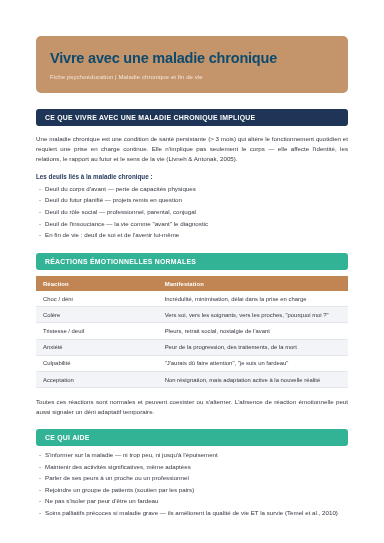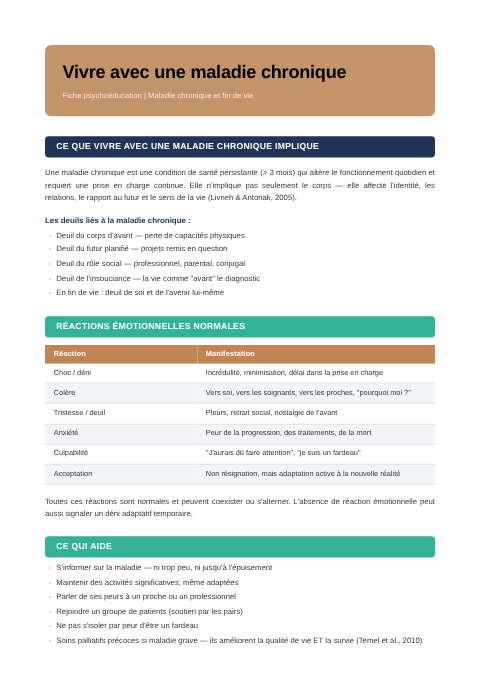--- a/index.html
+++ b/index.html
@@ -25,21 +25,21 @@
 
   
   .banner {
     margin-top: 36px;
     background: #c4946a;
     border-radius: 5px;
     padding: 14px 14px 13px 14px;
     box-sizing: border-box;
   }
   .banner-title {
-    color: #000000;
+    color: #0c4a6e;
     font-size: 14.5px;
     font-weight: bold;
     letter-spacing: -0.2px;
     line-height: 1.15;
   }
   .banner-subtitle {
     margin-top: 6px;
     color: #f4e5d8;
     font-size: 6.1px;
     letter-spacing: 0.05px;

